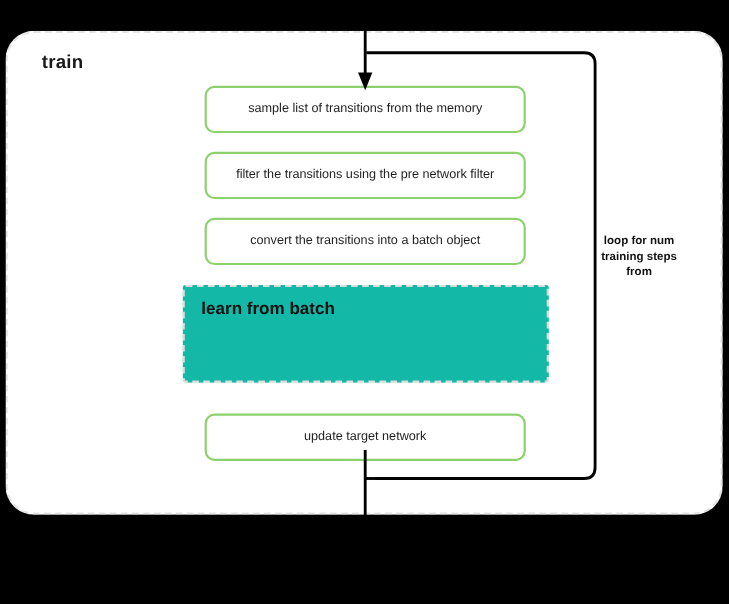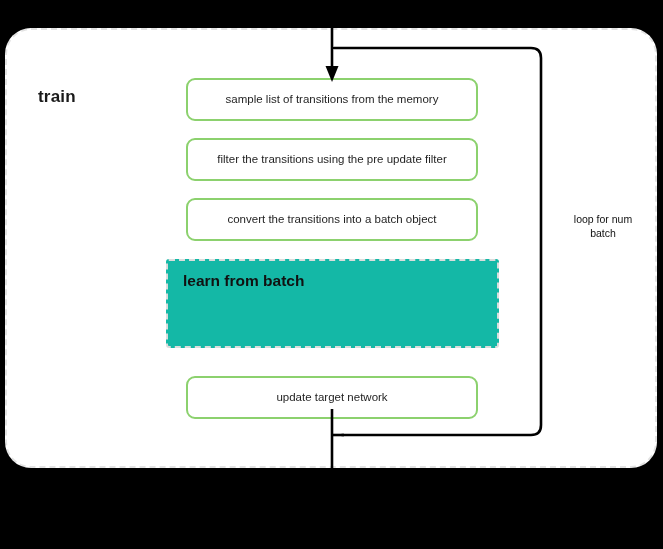--- a/index.html
+++ b/index.html
@@ -30,21 +30,20 @@
   }
 
   #train-title {
     position: absolute;
     left: 38px;
     top: 47px;
     font-size: 17px;
     font-weight: bold;
     color: #1a1a1a;
     letter-spacing: 0.2px;
-    margin-top: 40px;
   }
 
   
   .proc-box {
     position: absolute;
     left: 186px;
     width: 292px;
     height: 43px;
     box-sizing: border-box;
     background: #ffffff;
@@ -85,26 +84,26 @@
     width: 160px;
     font-size: 15.5px;
     font-weight: bold;
     color: #111111;
     line-height: 1.42;
   }
 
   
   #loop-label {
     position: absolute;
-    left: 547px;
+    left: 525px;
     top: 212px;
     width: 112px;
     text-align: center;
     font-size: 10.5px;
-    font-weight: normal;
+    font-weight: bold;
     color: #111111;
     line-height: 1.35;
   }
 
   
   #connectors {
     position: absolute;
     left: 0;
     top: 0;
     width: 663px;
@@ -119,38 +118,39 @@
 
   <div id="train-container"></div>
 
   <div id="train-title">train</div>
 
   <div class="proc-box" id="box-sample">
     <span>sample list of transitions from the memory</span>
   </div>
 
   <div class="proc-box" id="box-filter">
-    <span>filter the transitions using the pre update filter</span>
+    <span>filter the transitions using the pre network filter</span>
   </div>
 
   <div class="proc-box" id="box-convert">
     <span>convert the transitions into a batch object</span>
   </div>
 
   <div id="learn-block">
     <div id="learn-block-title">learn from batch</div>
   </div>
 
   <div class="proc-box" id="box-update">
     <span>update target network</span>
   </div>
 
   <div id="loop-label">
     <div>loop for num</div>
-    <div>batch</div>
+    <div>training steps</div>
+    <div>from</div>
   </div>
 
   <svg id="connectors" viewBox="0 0 663 549">
 
     <g>
       <path d="M332,0 L332,70" stroke="#000000" stroke-width="2.6" fill="none"></path>
       <polygon points="332,82 325.5,66 338.5,66" fill="#000000"></polygon>
     </g>
 
     <g>

